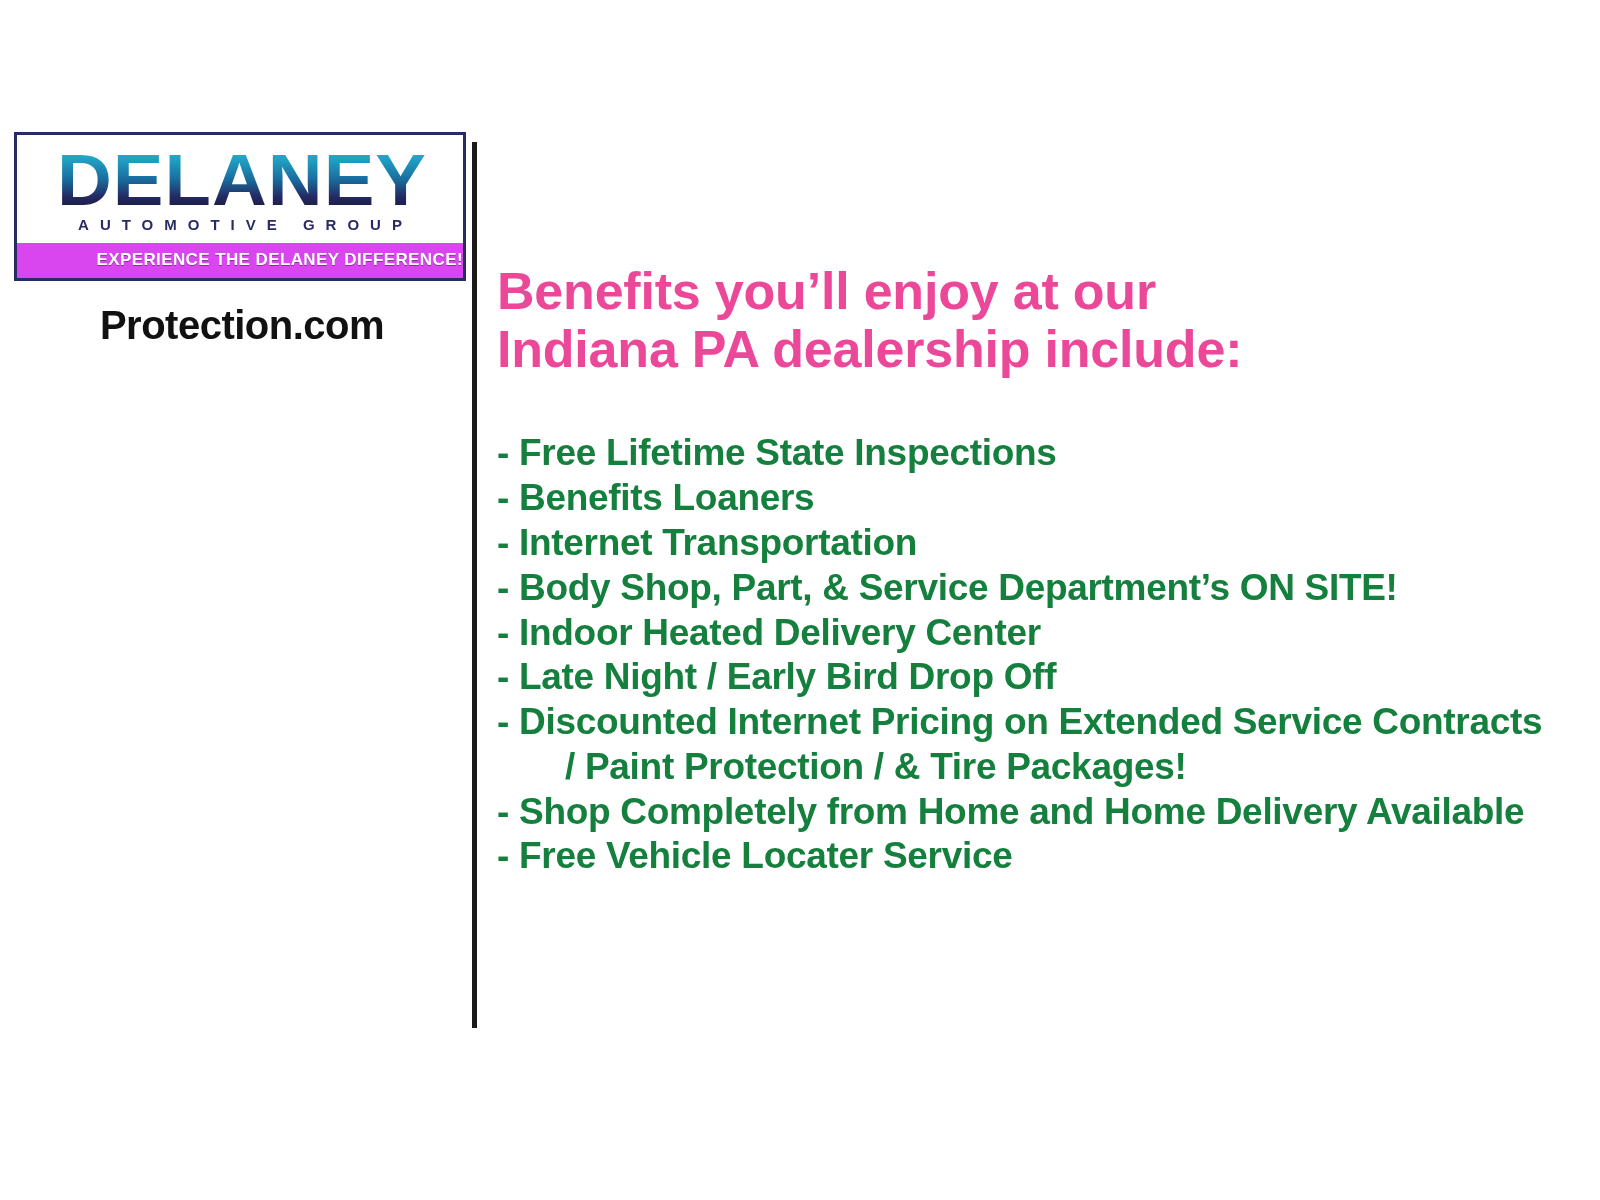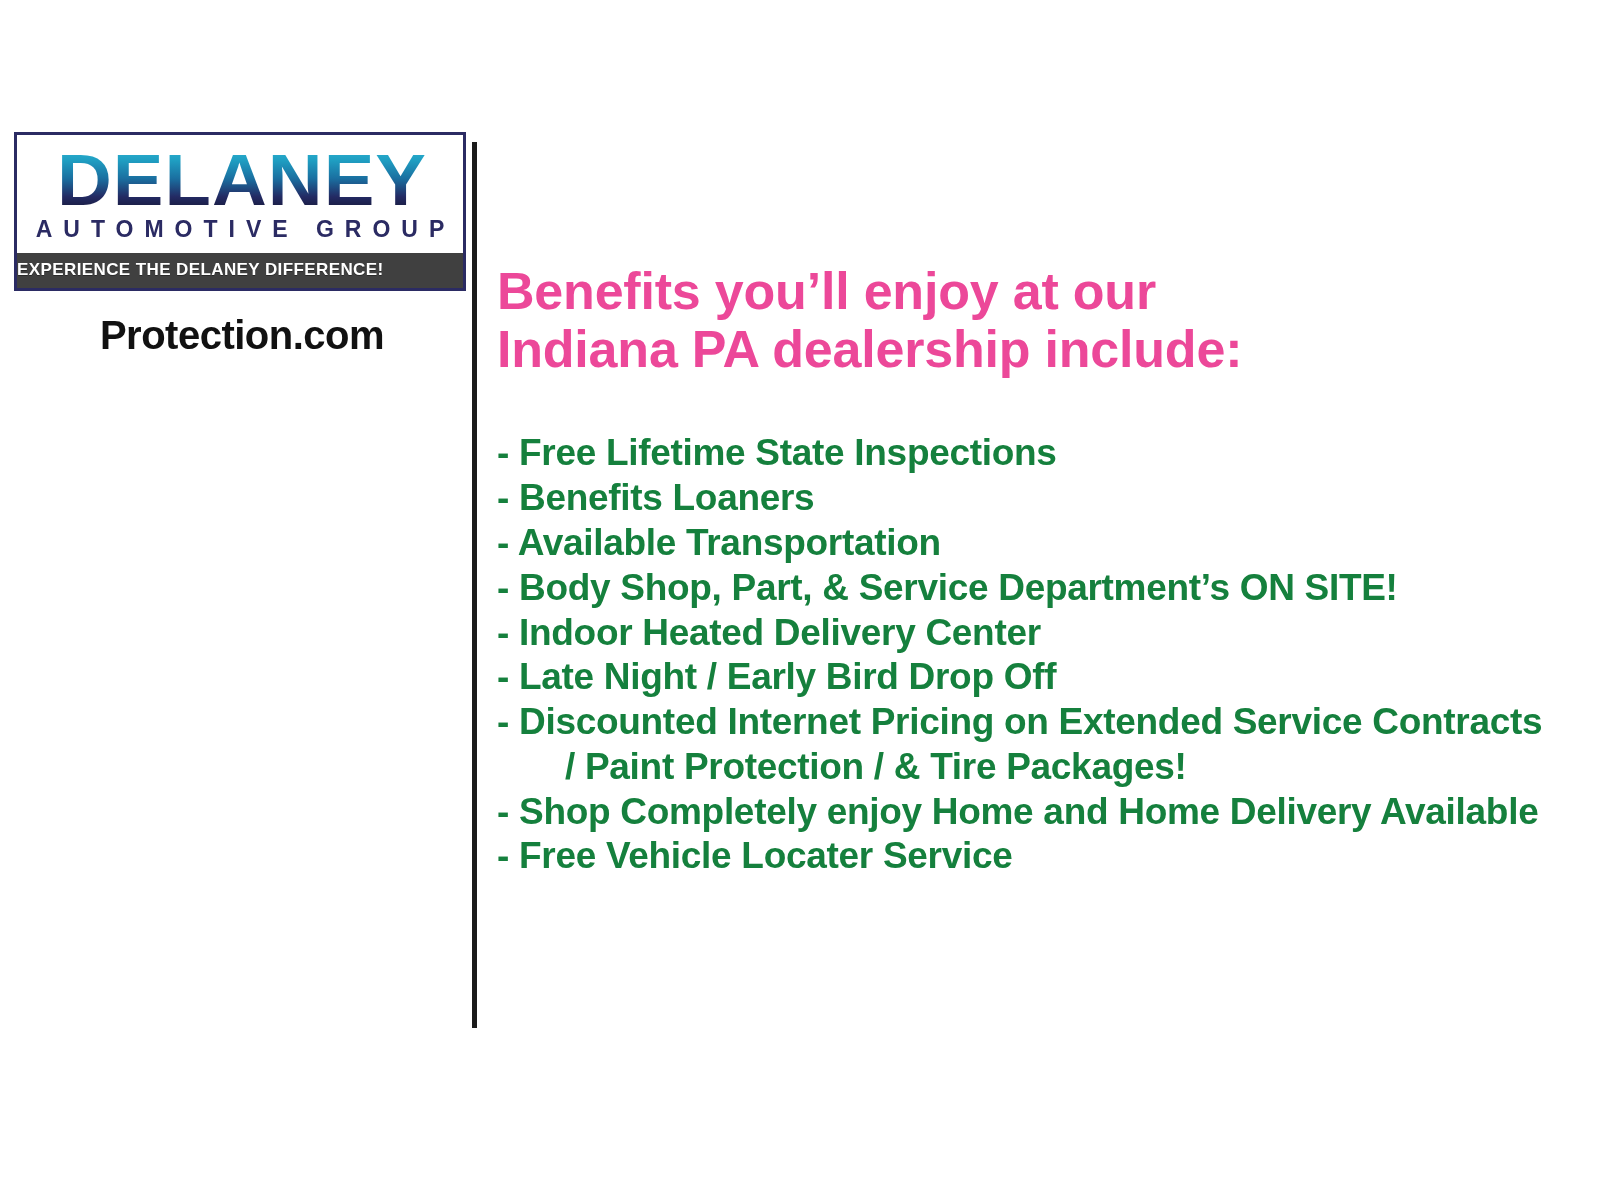--- a/index.html
+++ b/index.html
@@ -64,31 +64,31 @@
     background-clip: text;
     color: transparent;
     -webkit-text-fill-color: transparent;
     transform: scaleX(1.04);
   }
 
   .logo-sub {
     display: block;
     font-family: "Liberation Sans", sans-serif;
     font-weight: bold;
-    font-size: 23px;
+    font-size: 15px;
     letter-spacing: 11px;
     color: #2b2b63;
     text-align: center;
     margin: 1px 0 6px 11px;
   }
 
   .logo-bar {
-    background: #404040;
+    background: #d946ef;
     padding: 7px 0 8px 0;
-    text-align: left;
+    text-align: right;
   }
 
   .logo-bar-text {
     font-family: "Liberation Sans", sans-serif;
     font-weight: bold;
     font-size: 17px;
     letter-spacing: 0.4px;
     color: #ffffff;
     text-shadow: 0 1px 0 rgba(0,0,0,0.35);
   }
@@ -178,24 +178,24 @@
 
   <div class="divider"></div>
 
   <div class="content-col">
 
     <h1 class="headline">Benefits you’ll enjoy at our Indiana PA dealership include:</h1>
 
     <ul class="benefits">
       <li class="benefit-item">- Free Lifetime State Inspections</li>
       <li class="benefit-item">- Benefits Loaners</li>
-      <li class="benefit-item">- Available Transportation</li>
+      <li class="benefit-item">- Internet Transportation</li>
       <li class="benefit-item">- Body Shop, Part, &amp; Service Department’s ON SITE!</li>
       <li class="benefit-item">- Indoor Heated Delivery Center</li>
       <li class="benefit-item">- Late Night / Early Bird Drop Off</li>
       <li class="benefit-item wrapped">- Discounted Internet Pricing on Extended Service Contracts / Paint Protection / &amp; Tire Packages!</li>
-      <li class="benefit-item">- Shop Completely enjoy Home and Home Delivery Available</li>
+      <li class="benefit-item">- Shop Completely from Home and Home Delivery Available</li>
       <li class="benefit-item">- Free Vehicle Locater Service</li>
     </ul>
 
   </div>
 
 </div>
 
 </body></html>

